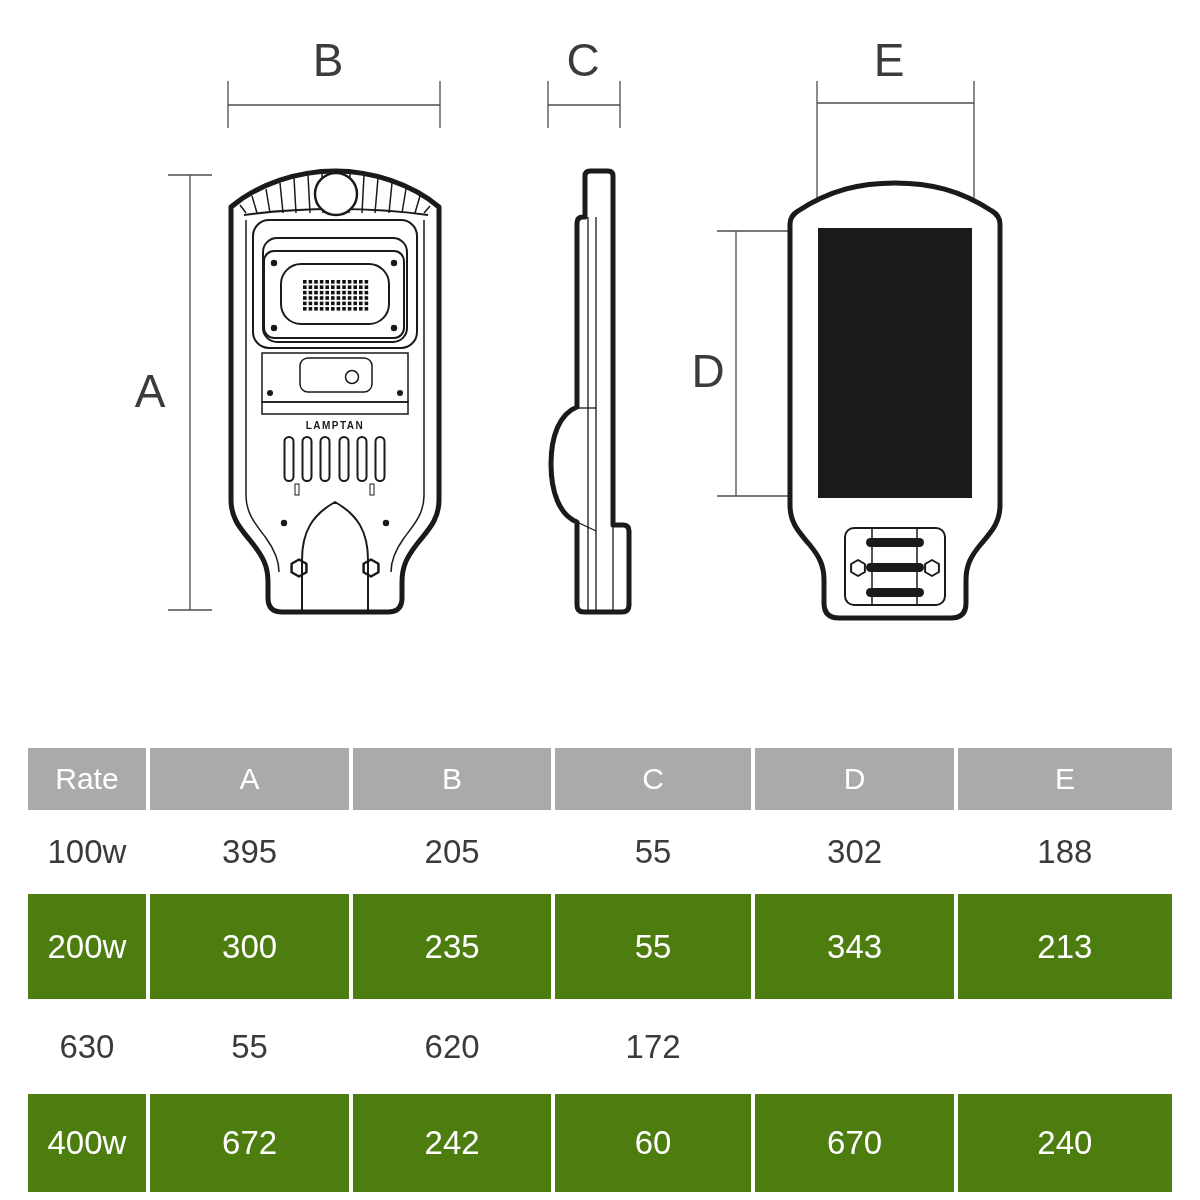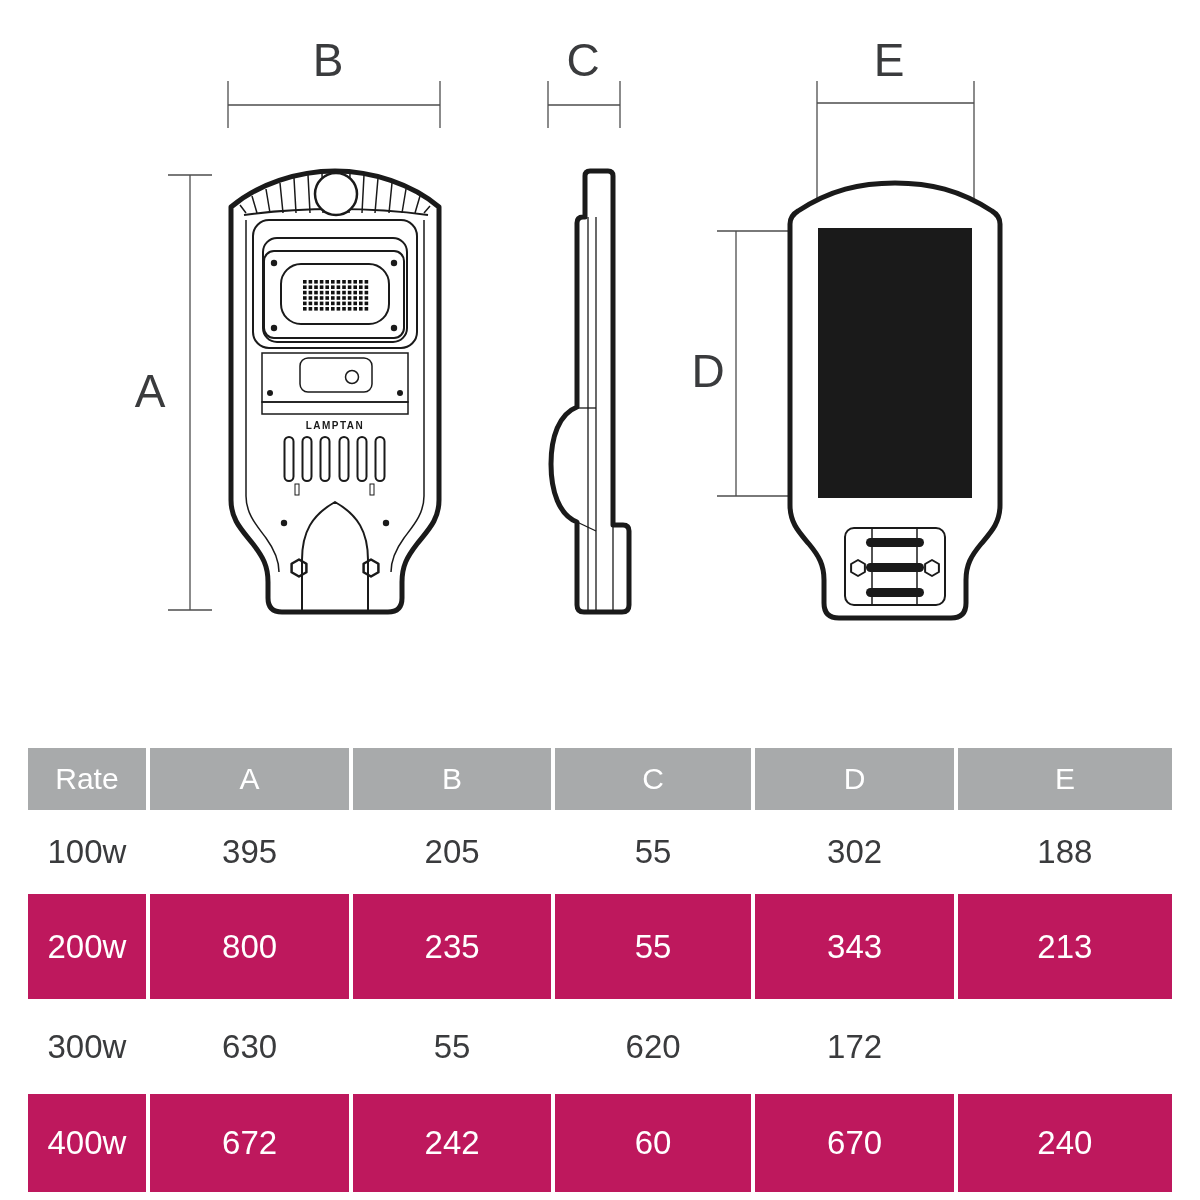--- a/index.html
+++ b/index.html
@@ -27,21 +27,21 @@
   .t-row .cell{
     display:flex;align-items:center;justify-content:center;
   }
   .row-header{height:62px;}
   .row-header .cell{
     background:#a8aaab;color:#ffffff;font-size:30px;
   }
   .row-data{height:84px;}
   .row-data .cell{font-size:33px;}
   .row-light .cell{background:transparent;color:#3a3b3d;}
-  .row-dark .cell{background:#be185d;color:#ffffff;}
+  .row-dark .cell{background:#4d7c0f;color:#ffffff;}
   .row-200{height:105px;}
   .row-300{height:95px;}
   .row-400{height:98px;}
 </style>
 </head>
 <body>
 
 <div class="drawing-wrap">
 <svg width="1200" height="680" viewBox="0 0 1200 680" xmlns="http://www.w3.org/2000/svg">
 
@@ -255,29 +255,28 @@
     <div class="cell">100w</div>
     <div class="cell">395</div>
     <div class="cell">205</div>
     <div class="cell">55</div>
     <div class="cell">302</div>
     <div class="cell">188</div>
   </div>
 
   <div class="t-row row-data row-dark row-200">
     <div class="cell">200w</div>
-    <div class="cell">800</div>
+    <div class="cell">300</div>
     <div class="cell">235</div>
     <div class="cell">55</div>
     <div class="cell">343</div>
     <div class="cell">213</div>
   </div>
 
   <div class="t-row row-data row-light row-300">
-    <div class="cell">300w</div>
     <div class="cell">630</div>
     <div class="cell">55</div>
     <div class="cell">620</div>
     <div class="cell">172</div>
   </div>
 
   <div class="t-row row-data row-dark row-400">
     <div class="cell">400w</div>
     <div class="cell">672</div>
     <div class="cell">242</div>

